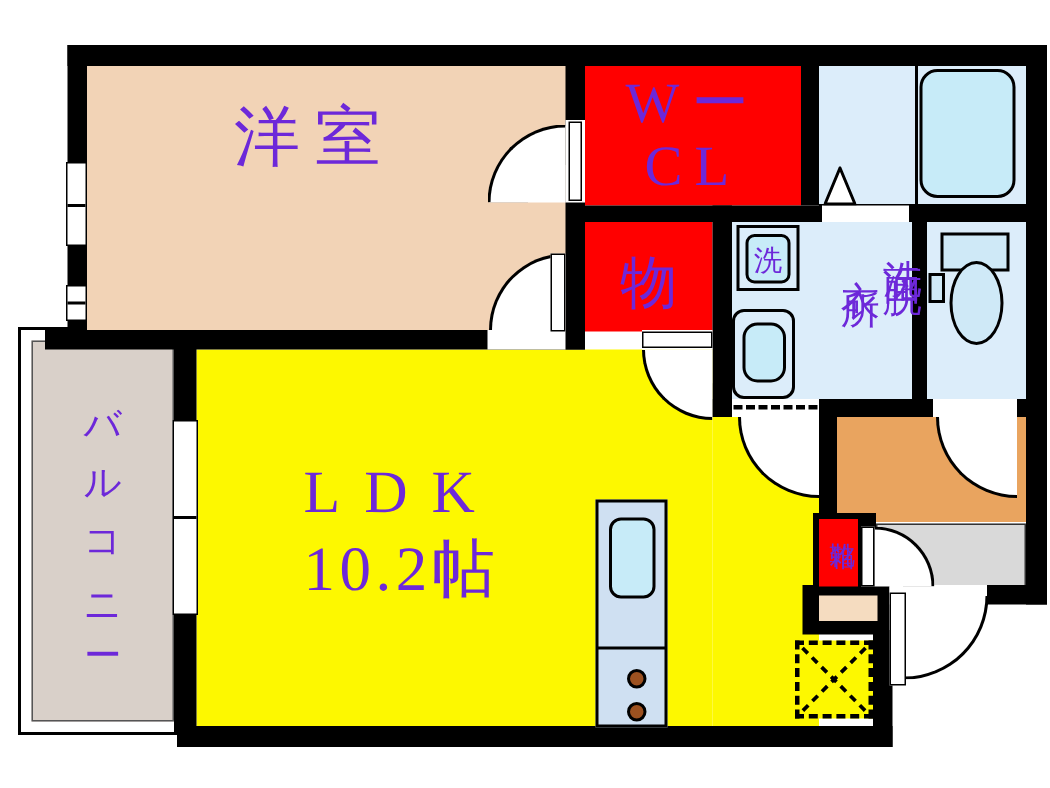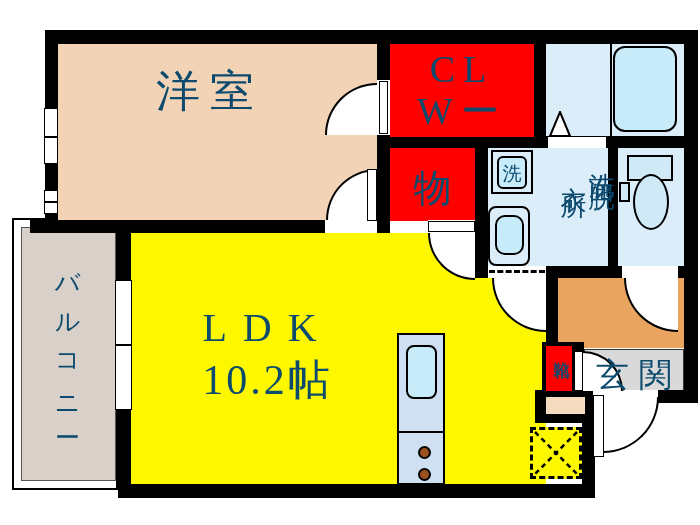--- a/index.html
+++ b/index.html
@@ -5,21 +5,21 @@
   html,body{margin:0;padding:0;background:#ffffff;}
   #plan{position:relative;width:700px;height:525px;background:#ffffff;overflow:hidden;
         font-family:"Liberation Serif","DejaVu Serif",serif;color:#000;}
   .abs{position:absolute;}
   .wall{position:absolute;background:#000;}
   .floor{position:absolute;}
   .opening{position:absolute;background:#fff;}
   .leaf{position:absolute;background:#fff;border:1px solid #000;box-sizing:border-box;}
   .sector{position:absolute;background:#fff;box-sizing:border-box;}
   .fixture{position:absolute;box-sizing:border-box;}
-  .label{position:absolute;color:#0c4a6e;}
+  .label{position:absolute;color:#6d28d9;}
   .vtext{writing-mode:vertical-rl;text-orientation:upright;}
   .center{text-align:center;}
 </style>
 </head>
 <body>
 
 <div id="plan">
 
   <div class="floor" style="left:12px;top:218px;width:106px;height:272px;background:#fff;border:2px solid #000;box-sizing:border-box;"></div>
   <div class="floor" style="left:21px;top:227px;width:95px;height:254px;background:#d9d0c9;border:1px solid #555;box-sizing:border-box;"></div>
@@ -130,30 +130,29 @@
   <div class="label center" style="left:70px;top:66px;width:280px;line-height:52px;">
     <div style="font-size:44px;letter-spacing:10px;">洋室</div>
   </div>
 
   <div class="label center" style="left:120px;top:302px;width:295px;line-height:52px;">
     <div style="font-size:40px;letter-spacing:16px;">LDK</div>
     <div style="font-size:42px;letter-spacing:3px;">10.2帖</div>
   </div>
 
   <div class="label center" style="left:390px;top:48px;width:144px;line-height:42px;">
+    <div style="font-size:38px;letter-spacing:8px;">Wー</div>
     <div style="font-size:38px;letter-spacing:8px;">CL</div>
-    <div style="font-size:38px;letter-spacing:8px;">Wー</div>
   </div>
 
   <div class="label center" style="left:390px;top:163px;width:85px;font-size:38px;">物</div>
 
   <div class="label" style="left:497px;top:161px;width:30px;text-align:center;font-size:19px;">洗</div>
 
   <div class="label vtext" style="left:584px;top:152px;height:112px;font-size:26px;letter-spacing:6px;">洗面脱</div>
   <div class="label vtext" style="left:556px;top:166px;height:80px;font-size:26px;letter-spacing:6px;">衣所</div>
 
   <div class="label vtext" style="left:51px;top:254px;height:220px;font-size:25px;letter-spacing:14px;">バルコニー</div>
 
-  <div class="label center" style="left:594px;top:353px;width:90px;font-size:33px;letter-spacing:10px;">玄関</div>
 
   <div class="label vtext" style="left:550px;top:348px;height:42px;font-size:17px;letter-spacing:2px;">靴箱</div>
 
 </div>
 
 </body></html>

